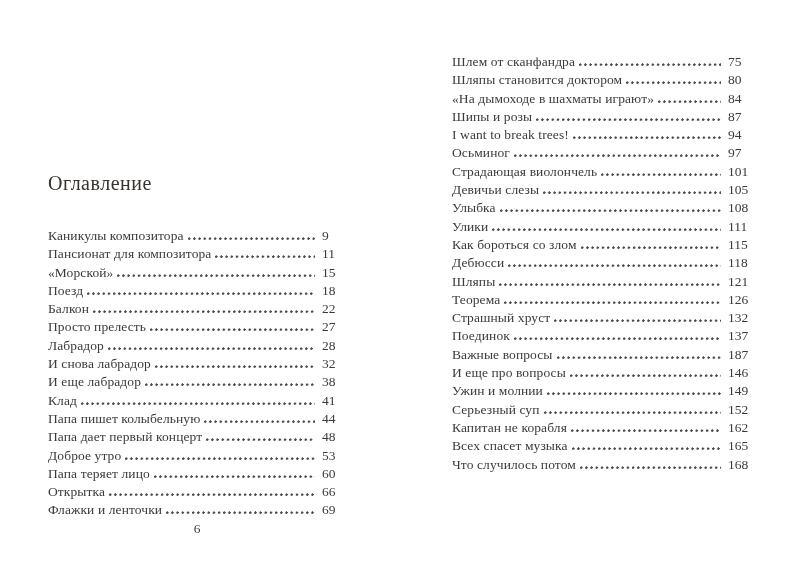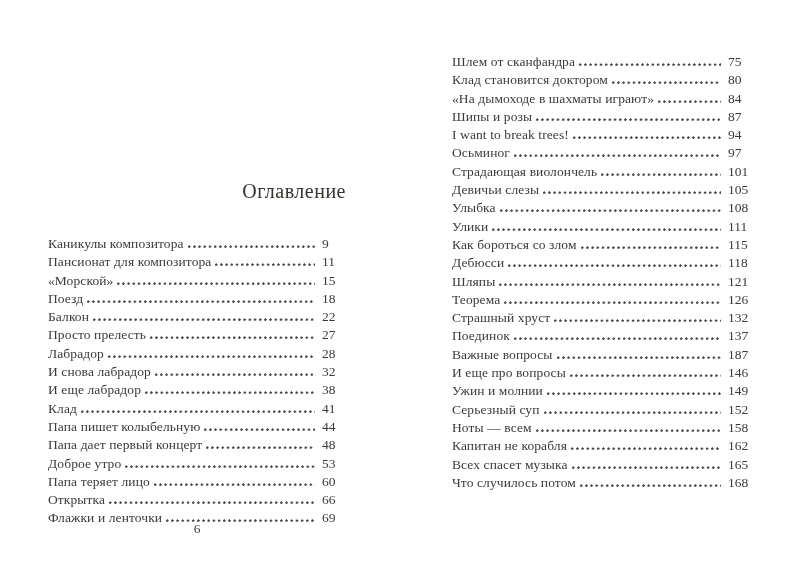--- a/index.html
+++ b/index.html
@@ -14,23 +14,23 @@
   .page-spread { position: absolute; inset: 0; }
 
   .left-block {
     position: absolute;
     left: 48px; top: 168px; width: 298px;
   }
   .toc-heading {
     font-size: 20px;
     font-weight: normal;
     letter-spacing: 0.5px;
-    text-align: right;
+    text-align: left;
     color: #37332f;
-    margin: 12px 0 19px 0;
+    margin: 4px 0 19px 0;
   }
   .right-block {
     position: absolute;
     left: 452px; top: 40px; width: 300px;
   }
 
   .toc-col { display: block; }
   .entry {
     display: flex;
     align-items: baseline;
@@ -158,21 +158,21 @@
   </div>
 
   <div class="right-block">
     <div class="toc-col">
         <div class="entry">
           <span class="t">Шлем от сканфандра</span>
           <span class="dots"></span>
           <span class="p">75</span>
         </div>
         <div class="entry">
-          <span class="t">Клад становится доктором</span>
+          <span class="t">Шляпы становится доктором</span>
           <span class="dots"></span>
           <span class="p">80</span>
         </div>
         <div class="entry">
           <span class="t">«На дымоходе в шахматы играют»</span>
           <span class="dots"></span>
           <span class="p">84</span>
         </div>
         <div class="entry">
           <span class="t">Шипы и розы</span>
@@ -251,25 +251,20 @@
         </div>
         <div class="entry">
           <span class="t">Ужин и молнии</span>
           <span class="dots"></span>
           <span class="p">149</span>
         </div>
         <div class="entry">
           <span class="t">Серьезный суп</span>
           <span class="dots"></span>
           <span class="p">152</span>
-        </div>
-        <div class="entry">
-          <span class="t">Ноты — всем</span>
-          <span class="dots"></span>
-          <span class="p">158</span>
         </div>
         <div class="entry">
           <span class="t">Капитан не корабля</span>
           <span class="dots"></span>
           <span class="p">162</span>
         </div>
         <div class="entry">
           <span class="t">Всех спасет музыка</span>
           <span class="dots"></span>
           <span class="p">165</span>

